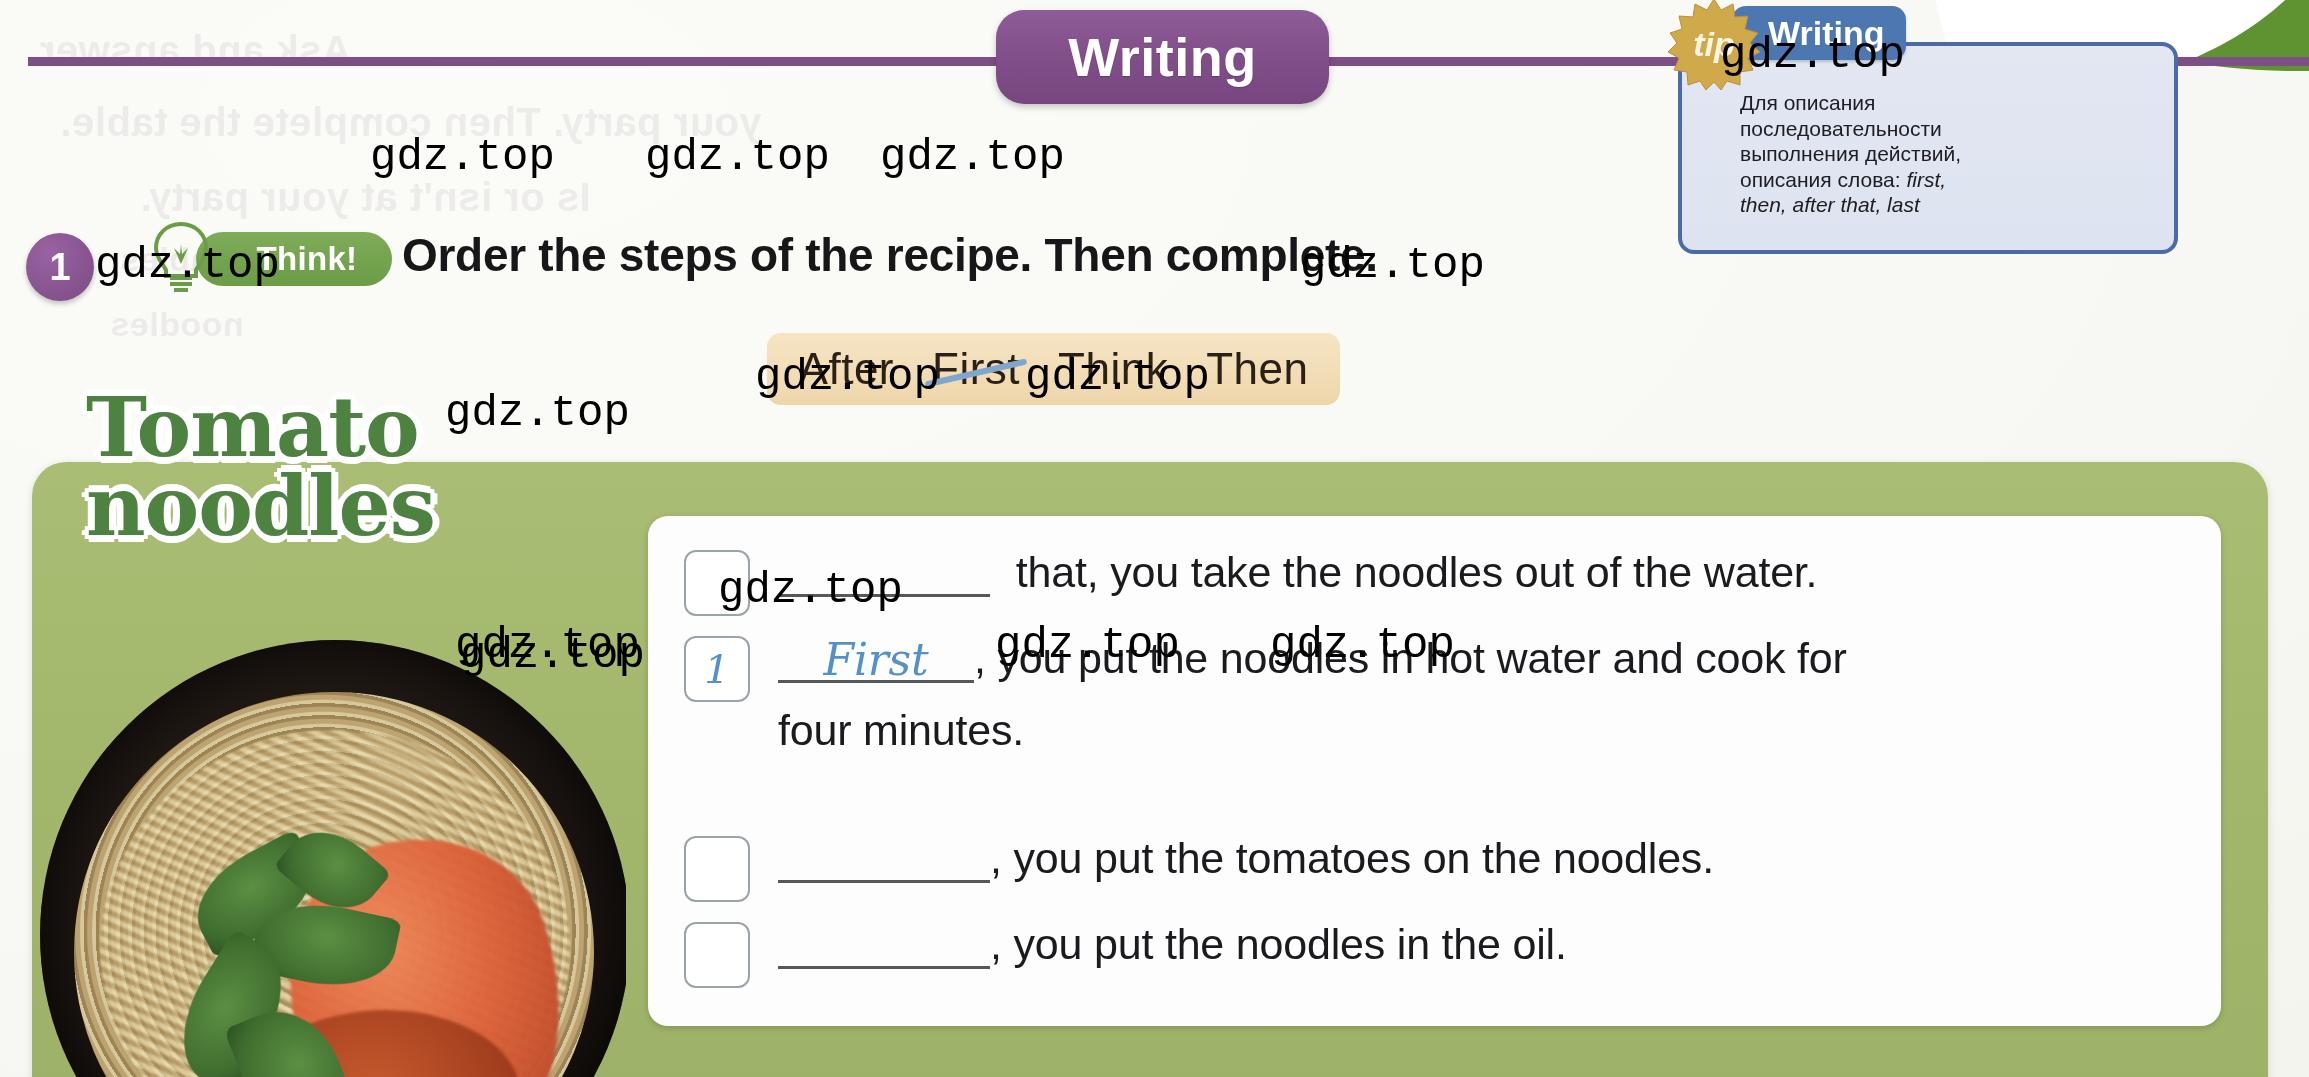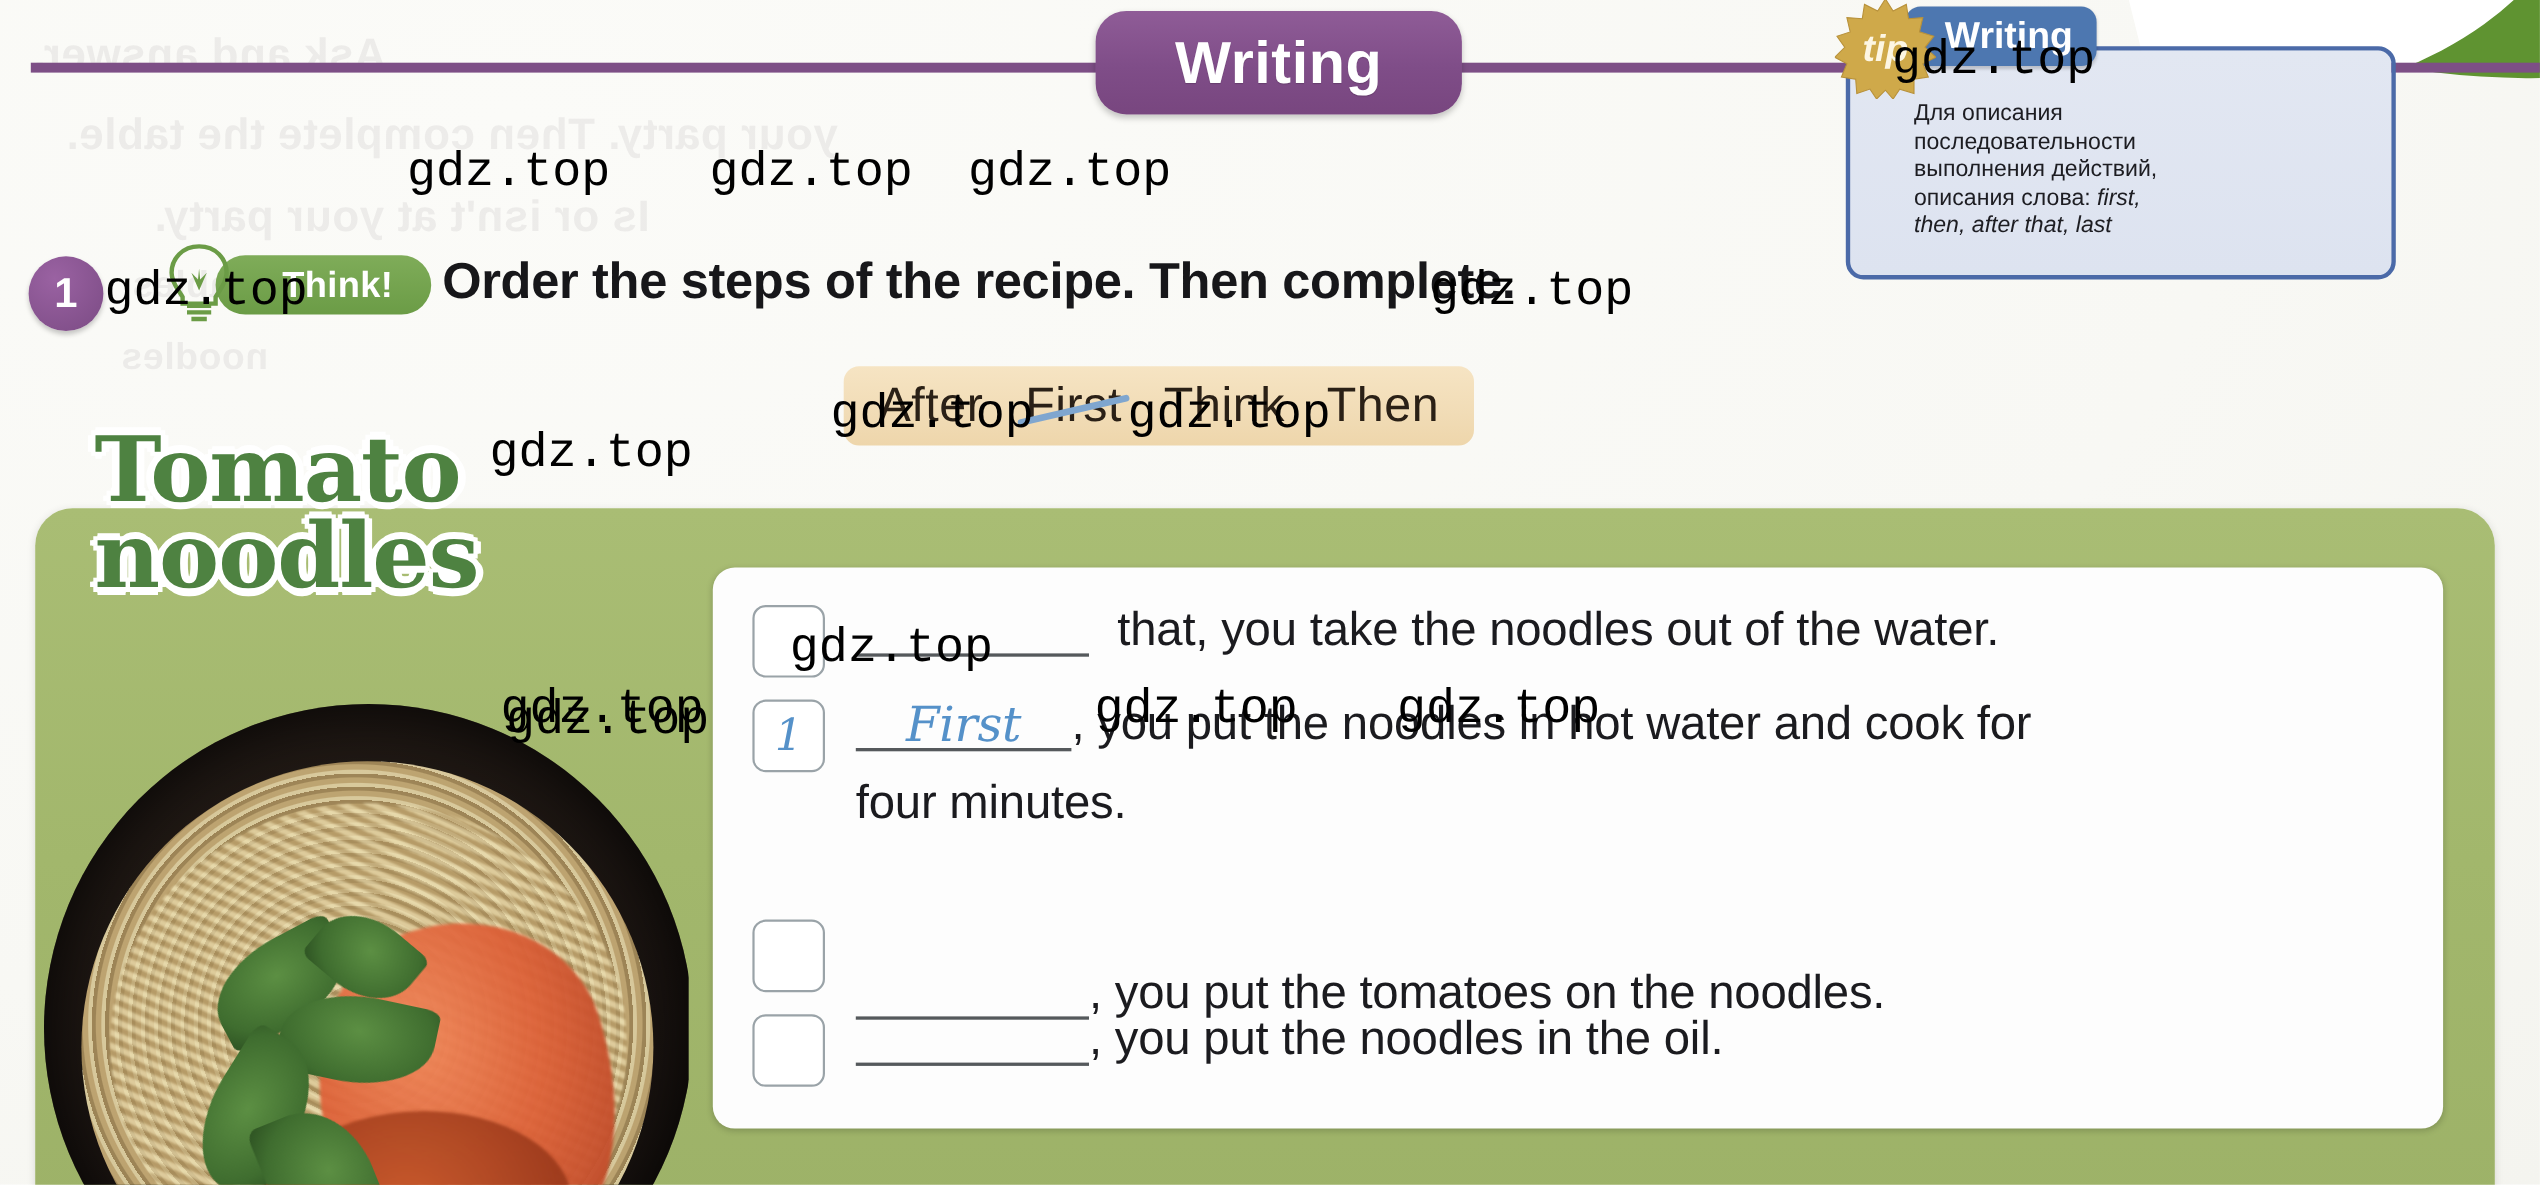--- a/index.html
+++ b/index.html
@@ -500,21 +500,21 @@
     <div class="ans-text" style="left:130px; top:-2px;">
       <span class="filled" style="width:196px;">First</span><span>, you put the noodles in hot water and cook for</span>
     </div>
     <div class="ans-text" style="left:130px; top:70px;">four minutes.</div>
   </div>
 
   <div class="ans-row" style="top:320px;">
     <div class="ans-box" style="left:36px; top:0px;">
       <span class="ans-box-value"></span>
     </div>
-    <div class="ans-text" style="left:130px; top:-2px;margin-top:44px;">
+    <div class="ans-text" style="left:130px; top:-2px;">
       <span class="blank" style="width:212px;"></span><span>, you put the tomatoes on the noodles.</span>
     </div>
   </div>
 
   <div class="ans-row" style="top:406px;">
     <div class="ans-box" style="left:36px; top:0px;">
       <span class="ans-box-value"></span>
     </div>
     <div class="ans-text" style="left:130px; top:-2px;">
       <span class="blank" style="width:212px;"></span><span>, you put the noodles in the oil.</span>

